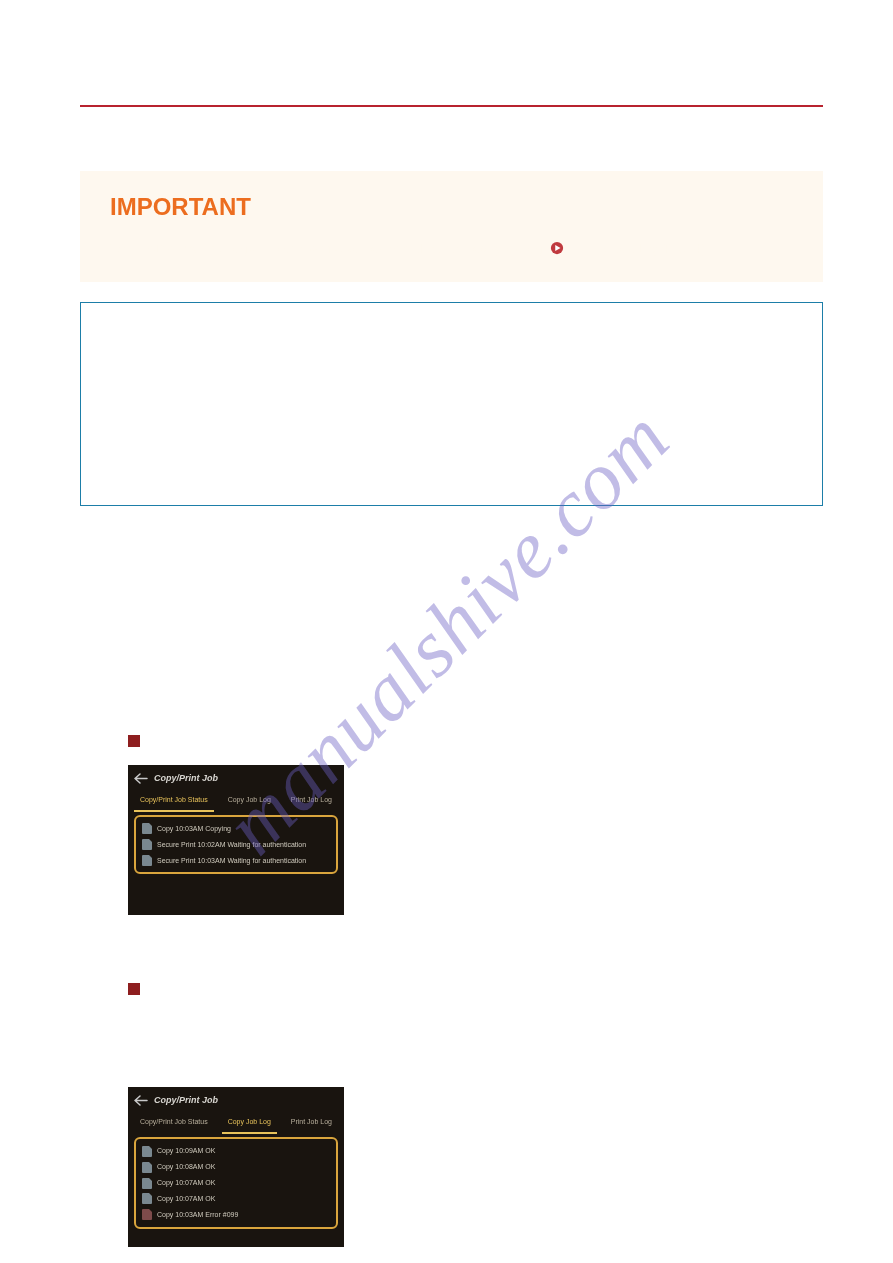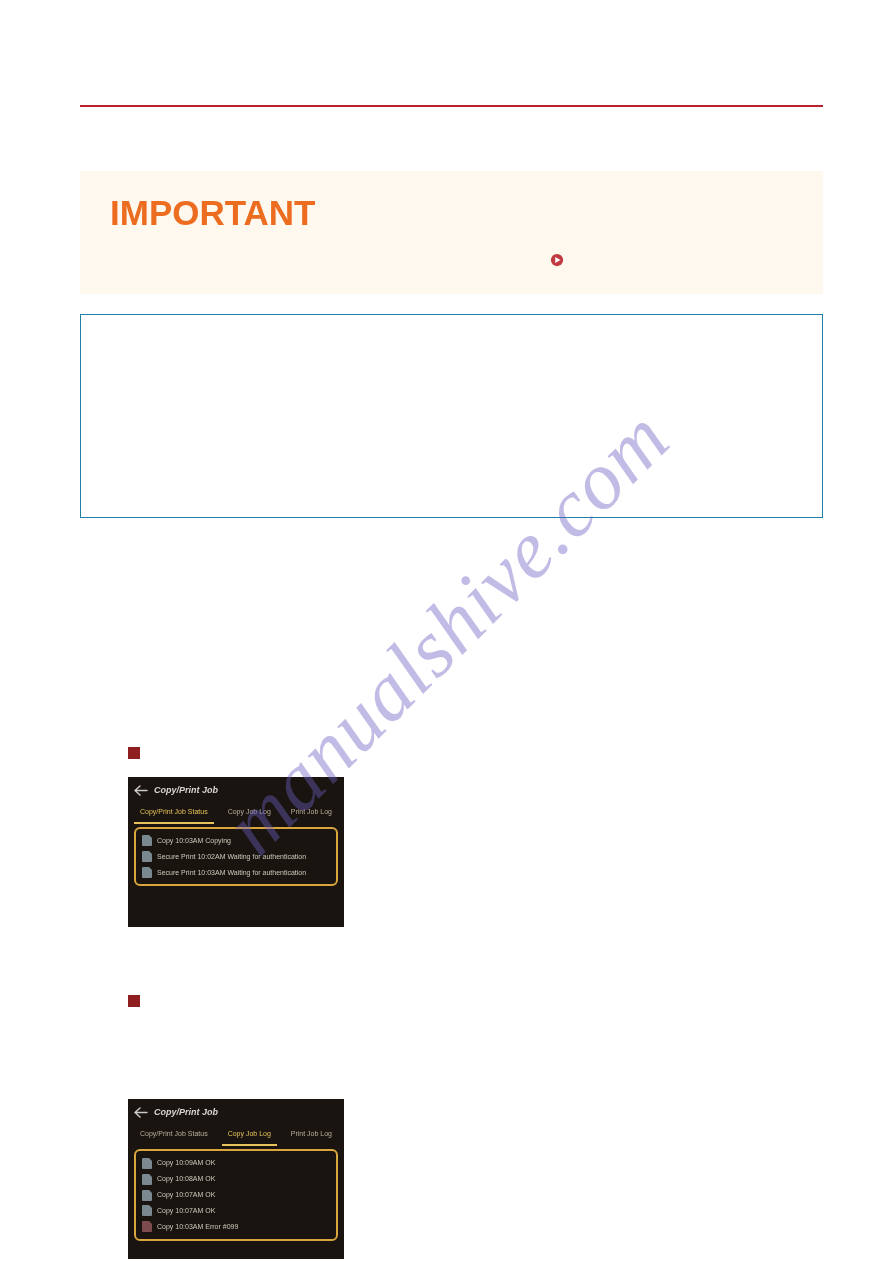--- a/index.html
+++ b/index.html
@@ -31,21 +31,21 @@
     line-height: 1.7;
     margin-bottom: 20px;
   }
   .important-box {
     background: #fef8ef;
     padding: 22px 30px 22px 30px;
     margin-bottom: 20px;
   }
   .important-title {
     color: #ec6d1f;
-    font-size: 35px;
+    font-size: 24px;
     font-weight: bold;
     margin-bottom: 18px;
   }
   .important-body {
     color: #fef8ef;
     font-size: 13px;
     line-height: 1.6;
   }
   .play-icon {
     display: inline-block;

